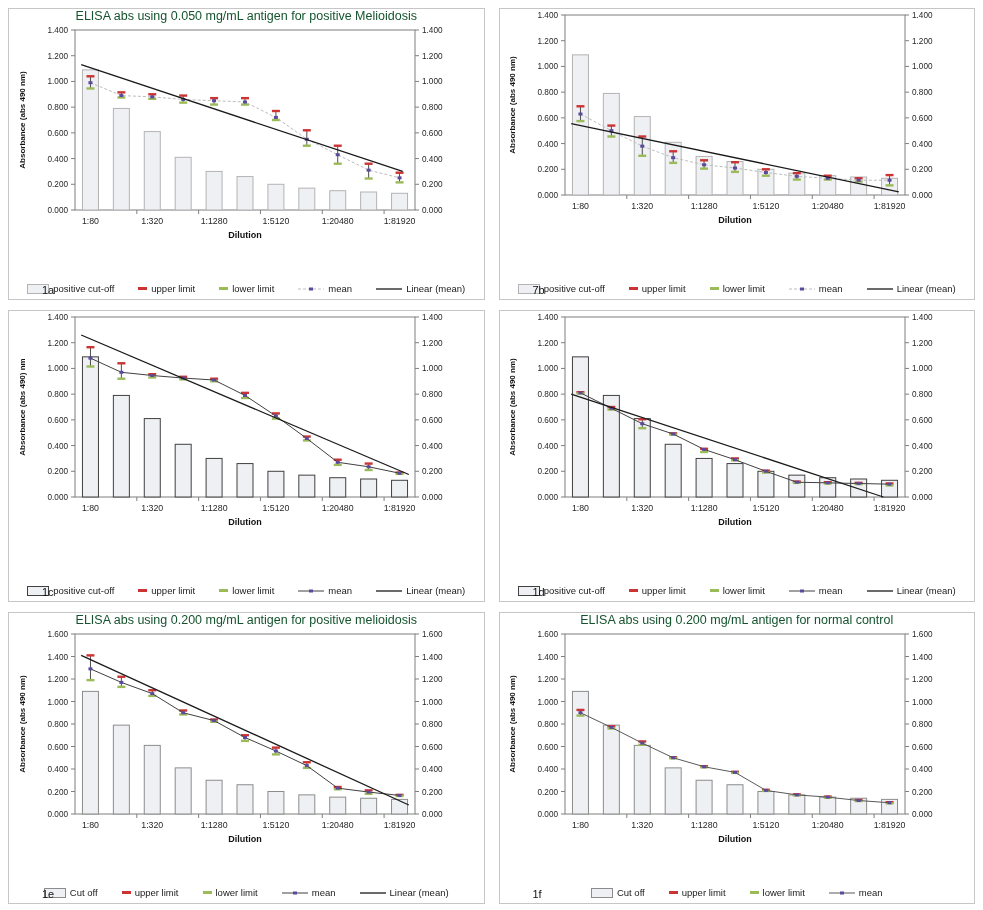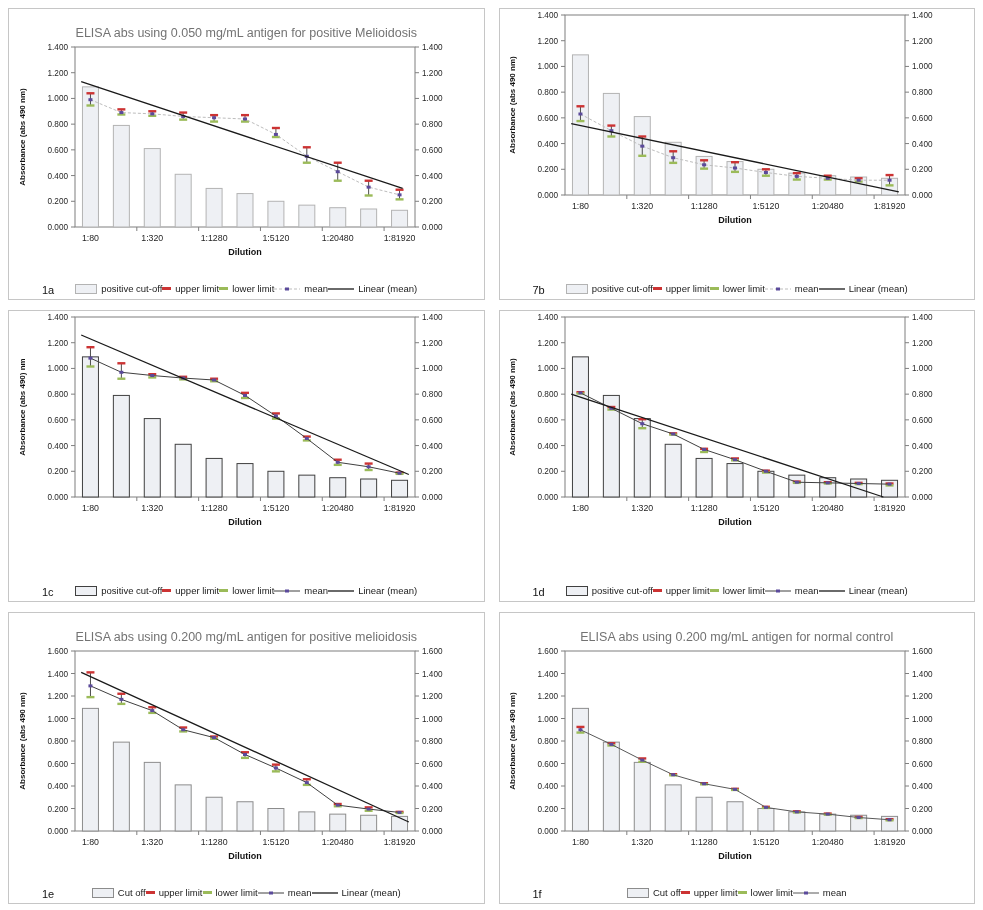--- a/index.html
+++ b/index.html
@@ -16,33 +16,33 @@
   .panel{
     position:relative;
     border:1px solid #c6c6c6;
     background:#ffffff;
     display:flex;flex-direction:column;align-items:center;
     overflow:hidden;
   }
   .panel-title{
     text-align:left;
     font-size:12.5px;line-height:1.22;
-    margin:17px auto 0 auto;
+    margin:0 auto 0 auto;
     max-width:352px;
-    color:#737373;
+    color:#14532d;
   }
   svg.chart{display:block;margin:0 auto;flex:0 0 auto;}
   .tick{font-size:8.2px;fill:#262626;}
   .xtick{font-size:8.8px;fill:#262626;}
   .xlabel{font-size:9px;font-weight:bold;fill:#111;}
   .ytitle{font-size:8px;font-weight:bold;fill:#111;}
   .legend{
     margin-top:auto;margin-bottom:5px;
     display:flex;align-items:center;justify-content:center;
-    gap:0;font-size:9.5px;white-space:nowrap;
+    gap:24px;font-size:9.5px;white-space:nowrap;
   }
   .leg-item{display:inline-flex;align-items:center;gap:4px;}
   .sw-bar{display:inline-block;width:20px;height:8px;background:#eef0f4;border:1px solid #b3b3b3;}
   .sw-dash{display:inline-block;width:9px;height:3px;}
   .panel-label{
     position:absolute;left:10px;bottom:3px;
     font-size:11px;font-weight:normal;color:#111;margin-left:23px;
   }
 </style>
 </head>

